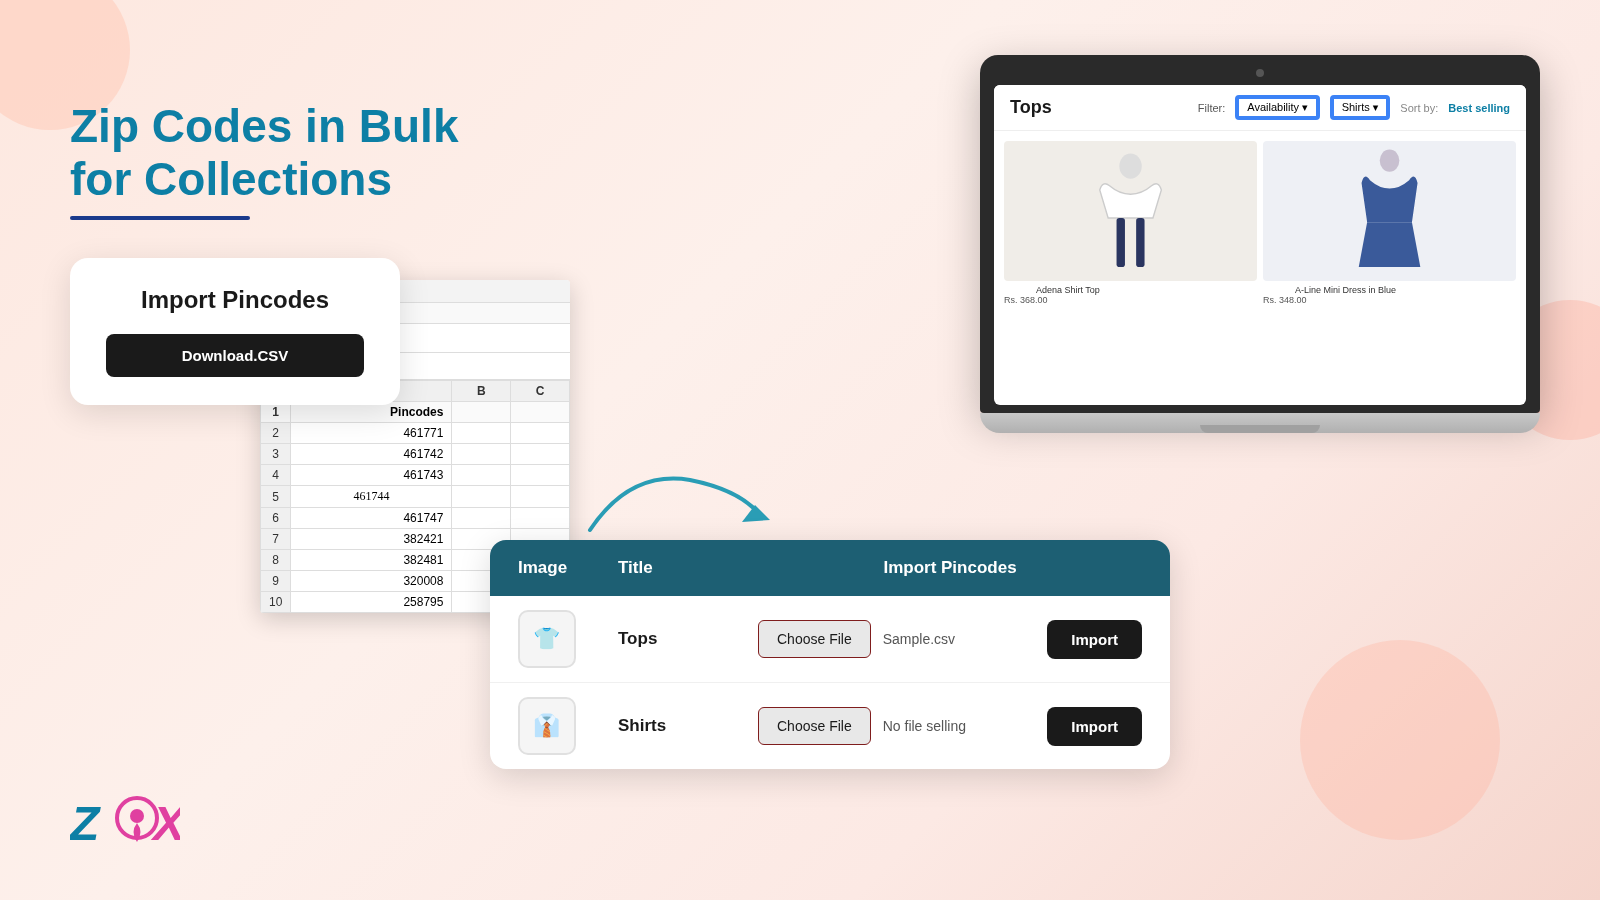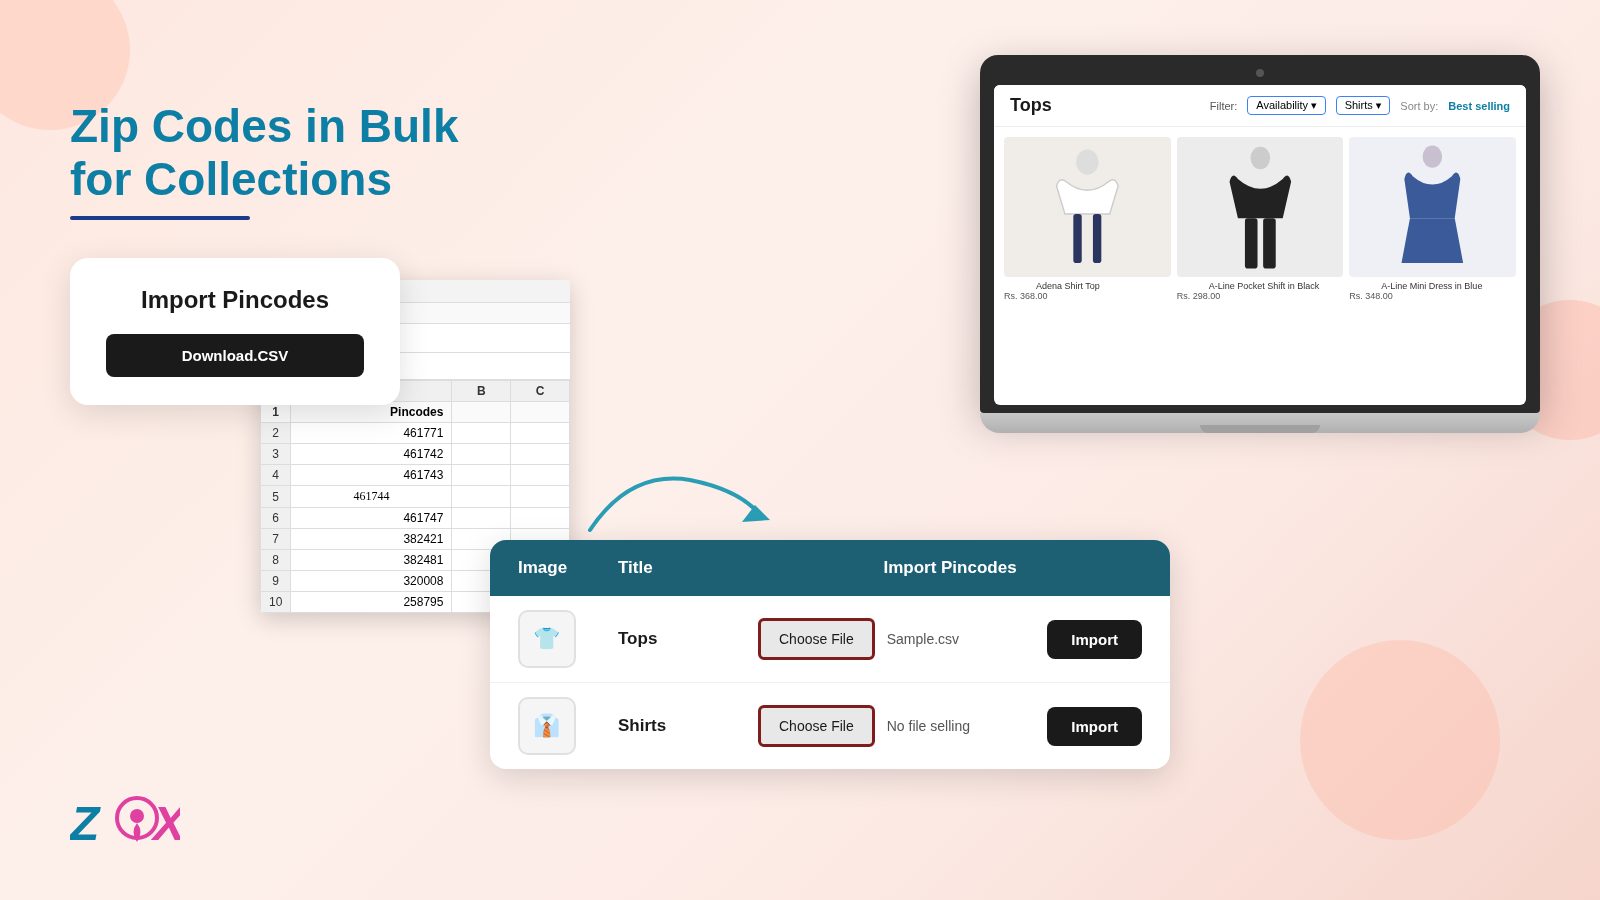--- a/index.html
+++ b/index.html
@@ -264,21 +264,21 @@
       color: #1a1a1a;
     }
     .row-actions {
       flex: 1;
       display: flex;
       align-items: center;
       gap: 12px;
     }
     .choose-file-btn {
       background: #e8e8e8;
-      border: 3px solid #7f1d1d;
+      border: 1px solid #7f1d1d;
       border-radius: 6px;
       padding: 10px 18px;
       font-size: 14px;
       font-weight: 500;
       color: #1a1a1a;
       cursor: pointer;
       white-space: nowrap;
     }
     .file-name {
       font-size: 14px;
@@ -358,21 +358,21 @@
       color: #1a1a1a;
     }
     .shop-filters {
       display: flex;
       gap: 10px;
       align-items: center;
       font-size: 11px;
       color: #555;
     }
     .filter-btn {
-      border: 1px solid #3b82f6;
+      border: 4px solid #3b82f6;
       border-radius: 4px;
       padding: 2px 8px;
       font-size: 11px;
       cursor: pointer;
       background: white;
     }
     .sort-label { font-size: 11px; color: #888; }
     .sort-val { font-size: 11px; color: #0d7fa5; font-weight: 600; }
     .shop-products {
       display: flex;
@@ -597,32 +597,20 @@
               <path d="M15 32 Q10 28 8 35 L14 55 L46 55 L52 35 Q50 28 45 32 Q38 38 30 38 Q22 38 15 32Z" fill="white" stroke="#ccc" stroke-width="1"></path>
               <rect x="20" y="55" width="6" height="35" rx="2" fill="#2a3560"></rect>
               <rect x="34" y="55" width="6" height="35" rx="2" fill="#2a3560"></rect>
             </svg>
           </div>
           <div class="product-name">Adena Shirt Top</div>
           <div class="product-price">Rs. 368.00</div>
         </div>
 
 
-        <div class="product-card">
-          <div class="product-img" style="background:#ececec;">
-            <svg viewBox="0 0 60 100" xmlns="http://www.w3.org/2000/svg">
-              <ellipse cx="30" cy="15" rx="7" ry="8" fill="#ccc"></ellipse>
-              <path d="M14 30 Q10 24 8 32 L14 58 L46 58 L52 32 Q50 24 46 30 Q38 37 30 37 Q22 37 14 30Z" fill="#222"></path>
-              <rect x="19" y="58" width="9" height="36" rx="2" fill="#222"></rect>
-              <rect x="32" y="58" width="9" height="36" rx="2" fill="#222"></rect>
-            </svg>
-          </div>
-          <div class="product-name">A-Line Pocket Shift in Black</div>
-          <div class="product-price">Rs. 298.00</div>
-        </div>
 
         <div class="product-card">
           <div class="product-img" style="background:#eef0f5;">
             <svg viewBox="0 0 60 100" xmlns="http://www.w3.org/2000/svg">
               <ellipse cx="30" cy="14" rx="7" ry="8" fill="#c8c0d0"></ellipse>
               <path d="M16 28 Q12 22 10 30 L14 58 L46 58 L50 30 Q48 22 44 28 Q37 34 30 34 Q23 34 16 28Z" fill="#3a5a9a"></path>
               <path d="M14 58 L8 90 L52 90 L46 58Z" fill="#3a5a9a"></path>
             </svg>
           </div>
           <div class="product-name">A-Line Mini Dress in Blue</div>

